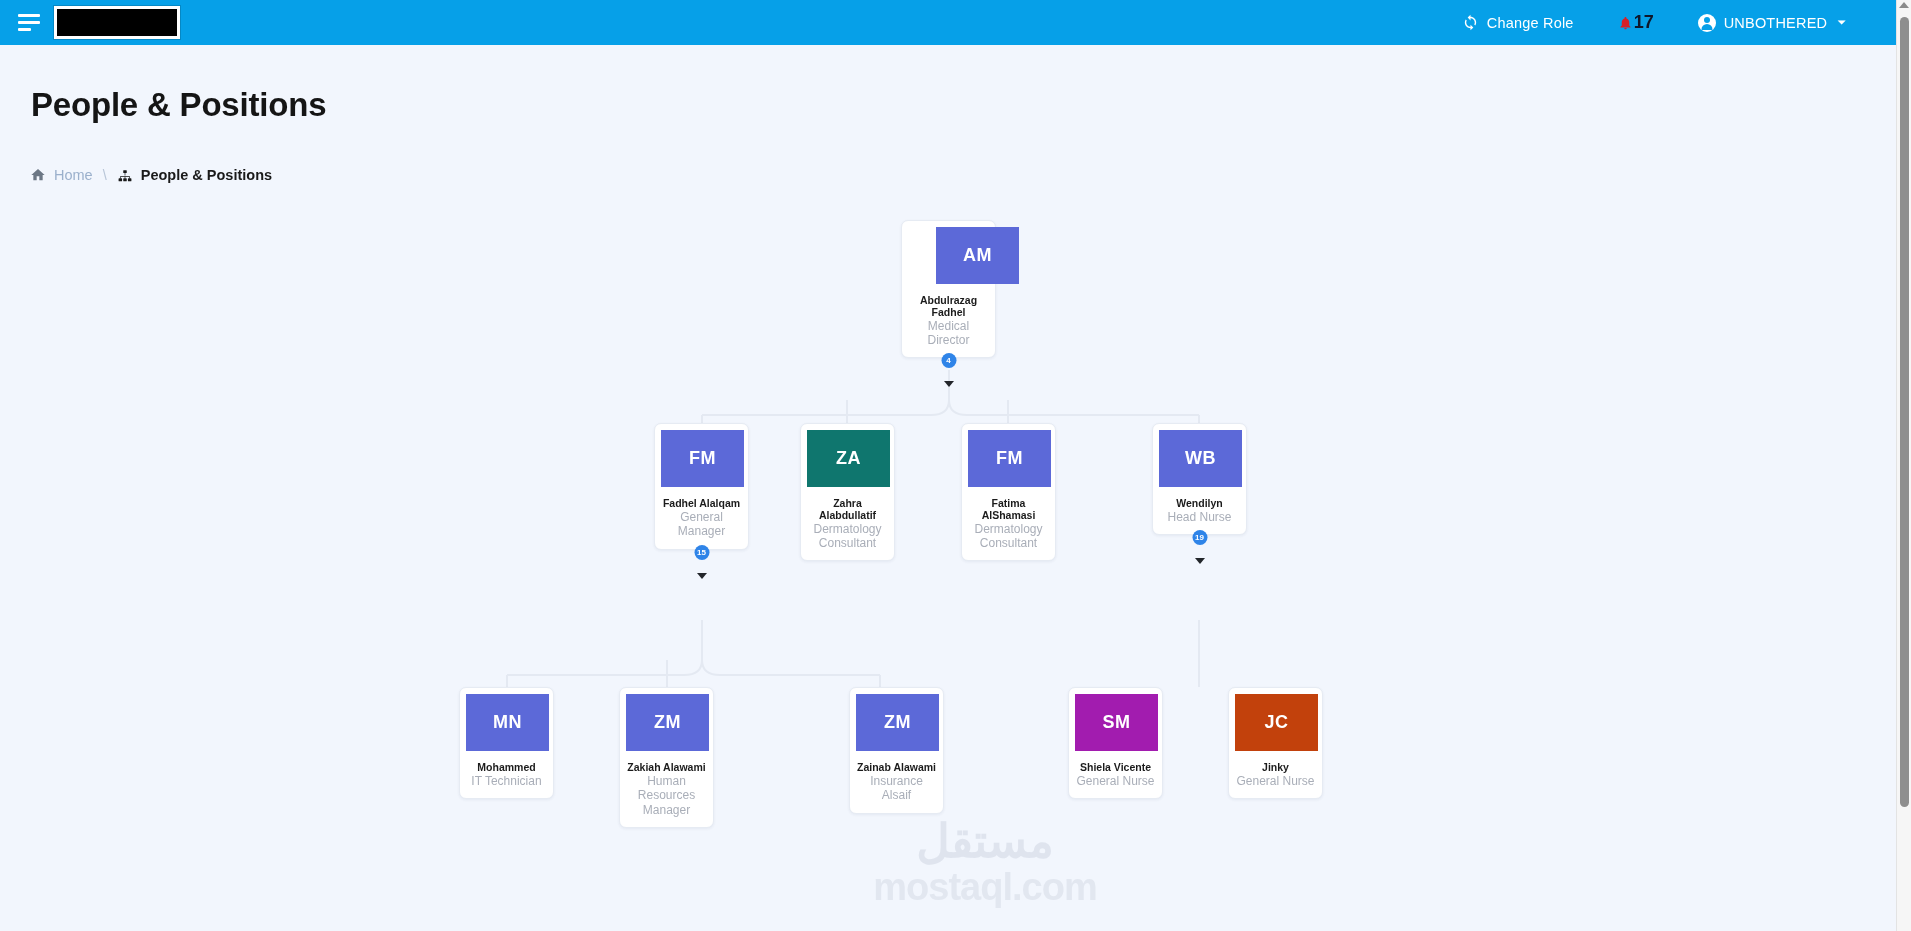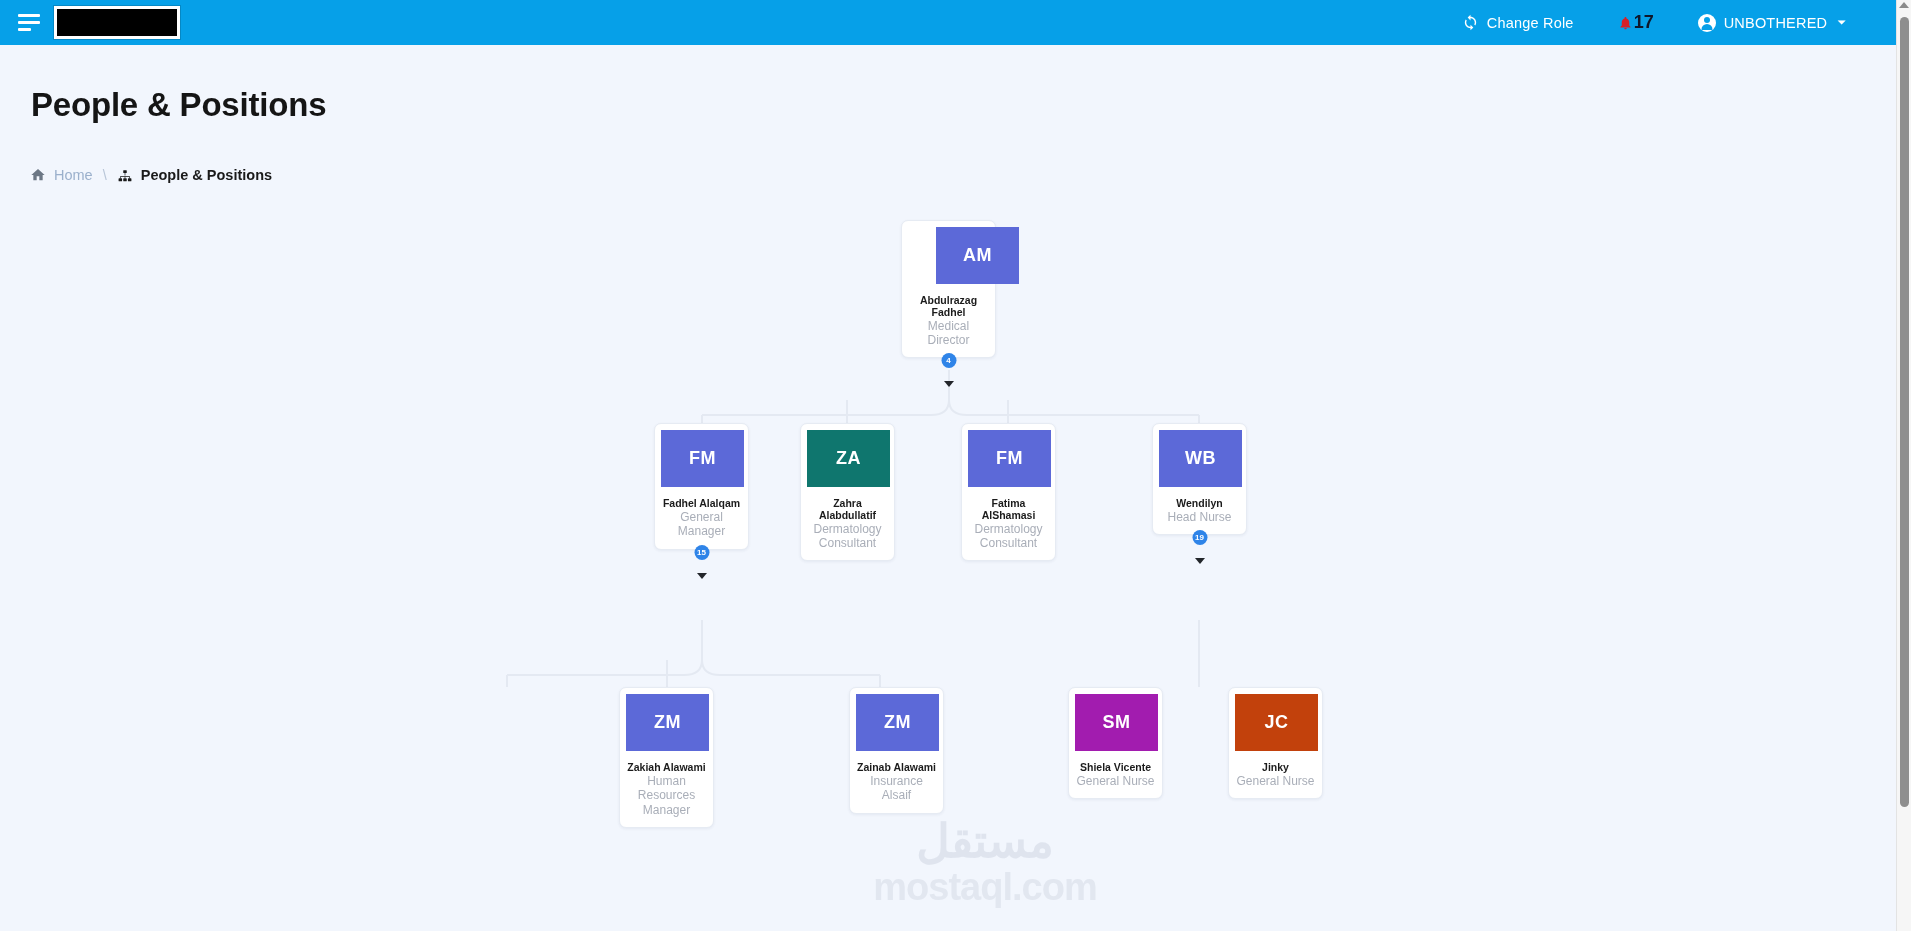--- a/index.html
+++ b/index.html
@@ -271,20 +271,25 @@
       <div class="nm">Fatima AlShamasi</div>
       <div class="role">Dermatology Consultant</div>
     </div>
     <div class="node tall" style="left: 1152px; top: 203px;">
       <div class="avatar" style="background: rgb(92, 105, 216);">WB</div>
       <div class="nm">Wendilyn</div>
       <div class="role">Head Nurse</div>
       <div class="badge" style="background: rgb(47, 132, 232);">19</div>
       <div class="toggle"></div>
     </div>
+    <div class="node tall" style="left: 459px; top: 467px;">
+      <div class="avatar" style="background: rgb(92, 105, 216);">MN</div>
+      <div class="nm">Mohammed</div>
+      <div class="role">IT Technician</div>
+    </div>
     <div class="node tall" style="left: 619px; top: 467px;">
       <div class="avatar" style="background: rgb(92, 105, 216);">ZM</div>
       <div class="nm">Zakiah Alawami</div>
       <div class="role">Human Resources Manager</div>
     </div>
     <div class="node tall" style="left: 849px; top: 467px;">
       <div class="avatar" style="background: rgb(92, 105, 216);">ZM</div>
       <div class="nm">Zainab Alawami</div>
       <div class="role">Insurance Alsaif</div>
     </div>

